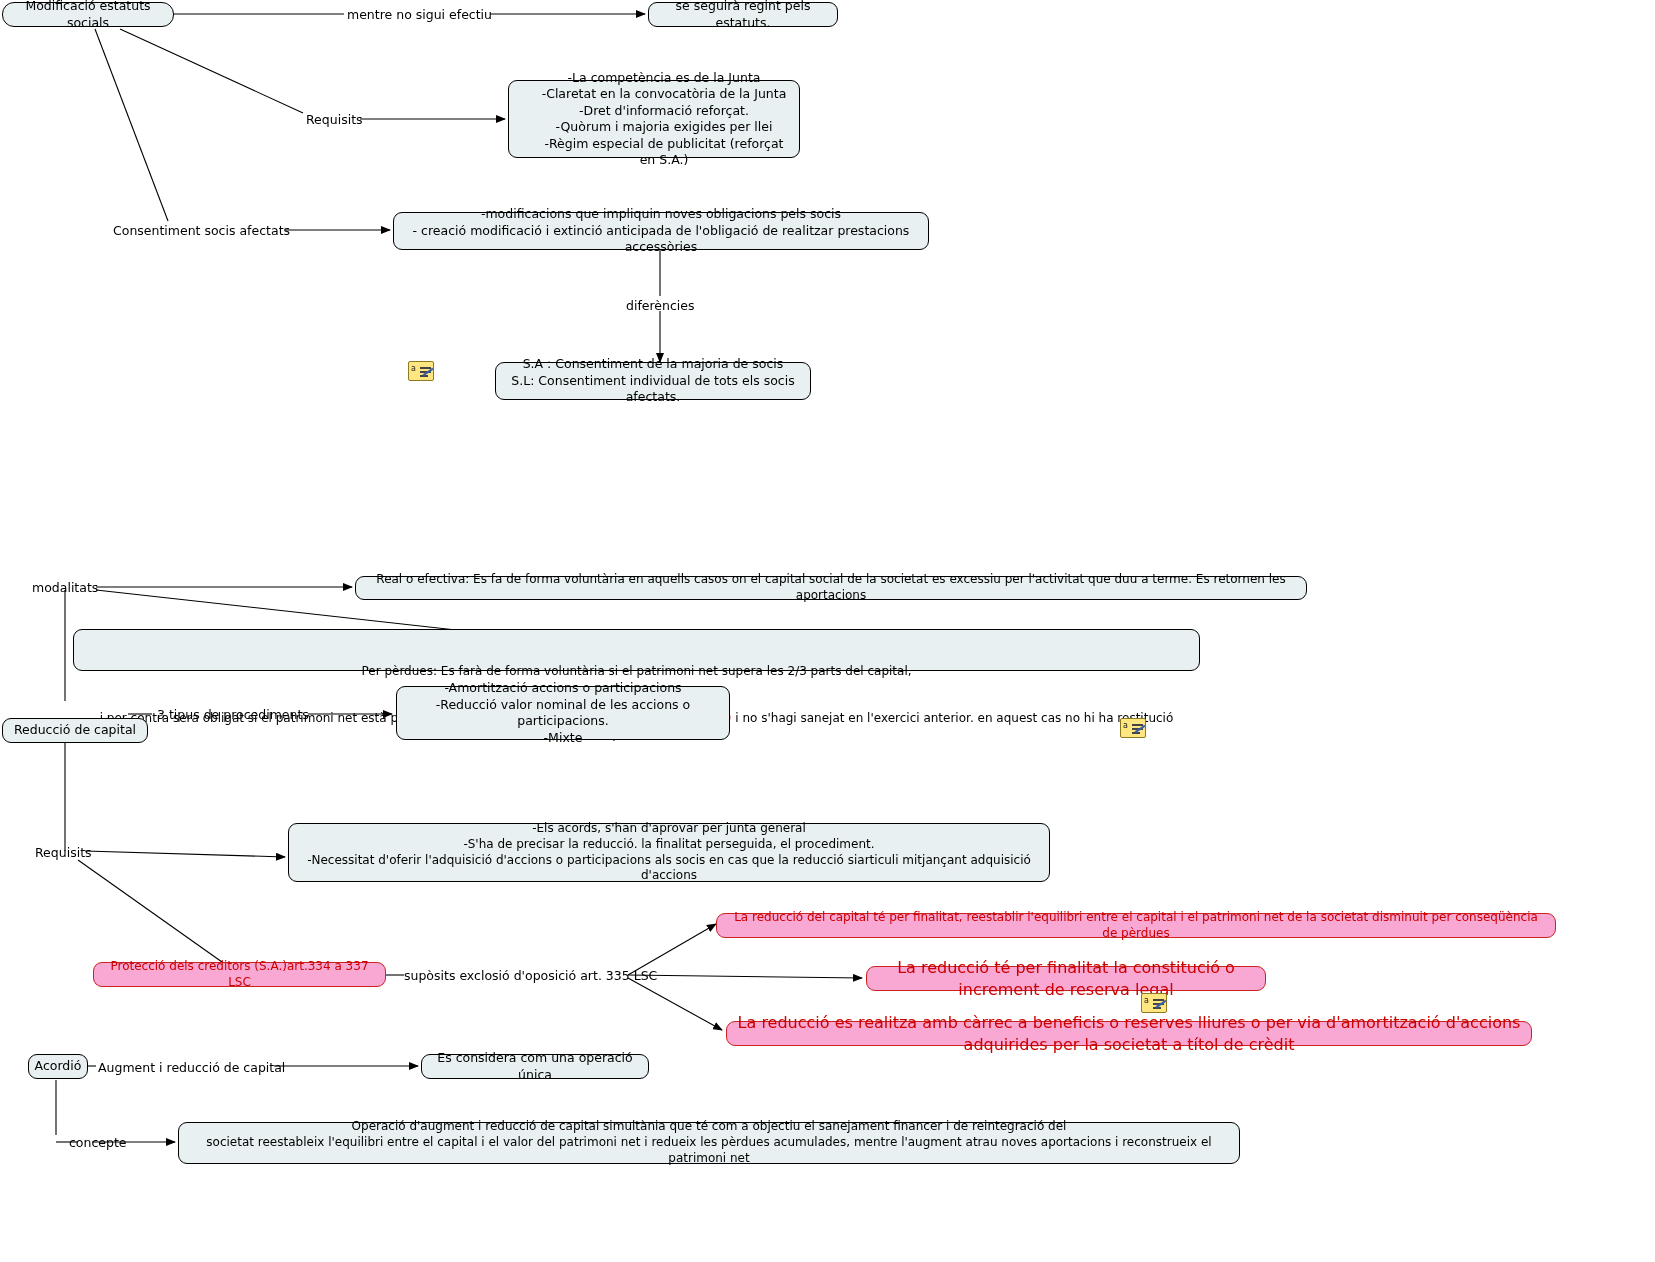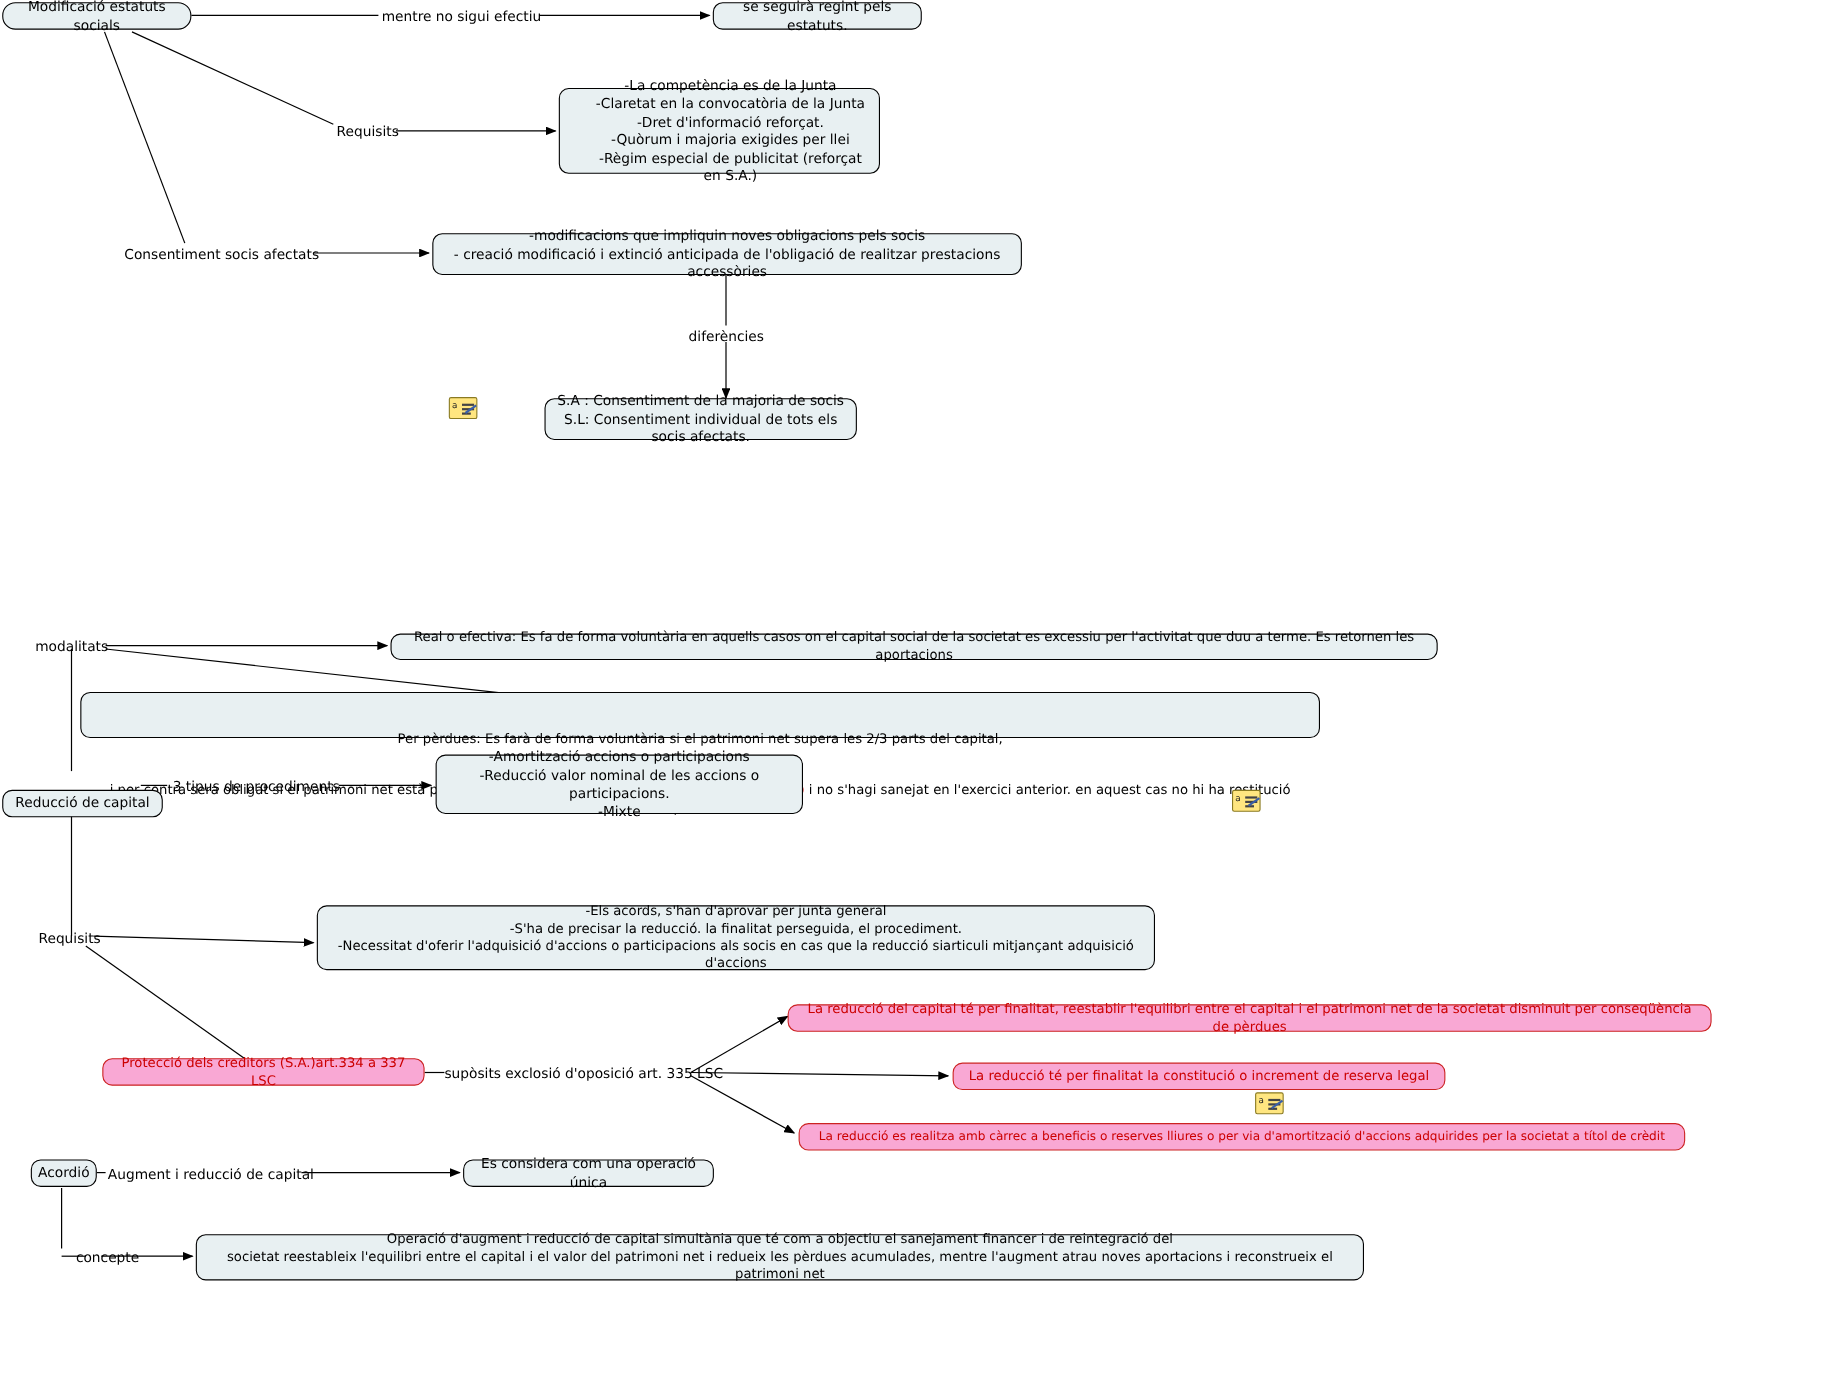--- a/index.html
+++ b/index.html
@@ -106,21 +106,21 @@
 -Quòrum i majoria exigides per llei
 -Règim especial de publicitat (reforçat en S.A.)</div>
 
   <div class="lbl" style="left:113px;top:223px;">Consentiment socis afectats</div>
 
   <div class="node" style="left:393px;top:212px;width:536px;height:38px;">-modificacions que impliquin noves obligacions pels socis
 - creació modificació i extinció anticipada de l'obligació de realitzar prestacions accessòries</div>
 
   <div class="lbl" style="left:626px;top:298px;">diferències</div>
 
-  <div class="node" style="left:495px;top:362px;width:284px;height:38px;">S.A : Consentiment de la majoria de socis
+  <div class="node" style="left:495px;top:362px;width:316px;height:38px;">S.A : Consentiment de la majoria de socis
 S.L: Consentiment individual de tots els socis afectats.</div>
 
   <div class="note" style="left:408px;top:361px;">
     <span class="ch">a</span>
     <span class="ln a"></span>
     <span class="ln b"></span>
     <span class="ln c"></span>
     <span class="pen"></span>
   </div>
 
@@ -156,31 +156,31 @@
   <div class="node" style="left:288px;top:823px;width:762px;height:59px;font-size:12px;">-Els acords, s'han d'aprovar per junta general
 -S'ha de precisar la reducció. la finalitat perseguida, el procediment.
 -Necessitat d'oferir l'adquisició d'accions o participacions als socis en cas que la reducció siarticuli mitjançant adquisició d'accions</div>
 
   <div class="node red" style="left:716px;top:913px;width:840px;height:25px;font-size:12px;">La reducció del capital té per finalitat, reestablir l'equilibri entre el capital i el patrimoni net de la societat disminuit per conseqüència de pèrdues</div>
 
   <div class="node red" style="left:93px;top:962px;width:293px;height:25px;font-size:12px;">Protecció dels creditors (S.A.)art.334 a 337 LSC</div>
 
   <div class="lbl" style="left:404px;top:968px;">supòsits exclosió d'oposició art. 335 LSC</div>
 
-  <div class="node red" style="left:866px;top:966px;width:448px;height:25px;font-size:12px;">La reducció té per finalitat la constitució o increment de reserva legal</div>
+  <div class="node red" style="left:866px;top:966px;width:400px;height:25px;font-size:16px;">La reducció té per finalitat la constitució o increment de reserva legal</div>
 
   <div class="note" style="left:1141px;top:993px;">
     <span class="ch">a</span>
     <span class="ln a"></span>
     <span class="ln b"></span>
     <span class="ln c"></span>
     <span class="pen"></span>
   </div>
 
-  <div class="node red" style="left:726px;top:1021px;width:806px;height:25px;font-size:11px;">La reducció es realitza amb càrrec a beneficis o reserves lliures o per via d'amortització d'accions adquirides per la societat a títol de crèdit</div>
+  <div class="node red" style="left:726px;top:1021px;width:806px;height:25px;font-size:16px;">La reducció es realitza amb càrrec a beneficis o reserves lliures o per via d'amortització d'accions adquirides per la societat a títol de crèdit</div>
 
   <div class="node" style="left:28px;top:1054px;width:60px;height:25px;">Acordió</div>
 
   <div class="lbl" style="left:98px;top:1060px;">Augment i reducció de capital</div>
 
   <div class="node" style="left:421px;top:1054px;width:228px;height:25px;">Es considera com una operació única</div>
 
   <div class="lbl" style="left:28px;top:1135px;margin-left:41px;">concepte</div>
 
   <div class="node" style="left:178px;top:1122px;width:1062px;height:42px;font-size:12px;">Operació d'augment i reducció de capital simultània que té com a objectiu el sanejament financer i de reintegració del

